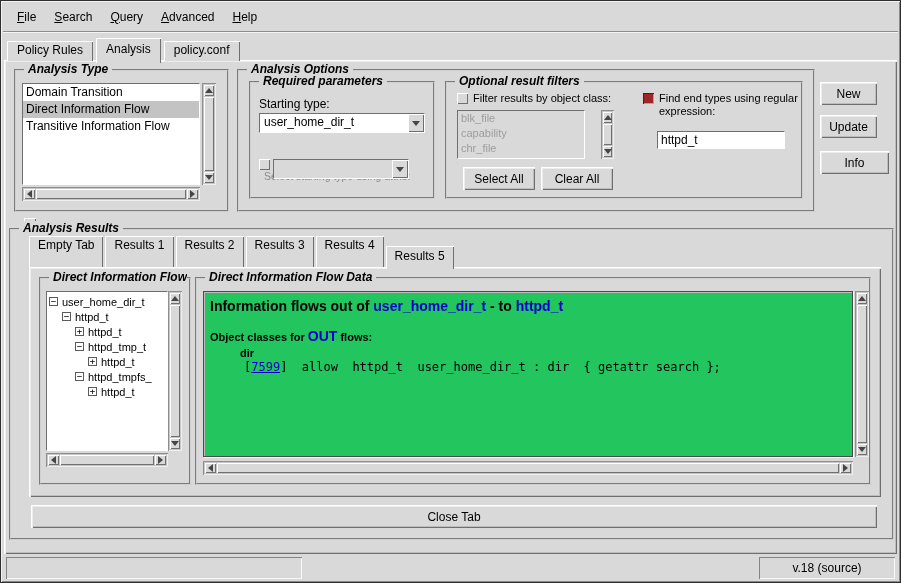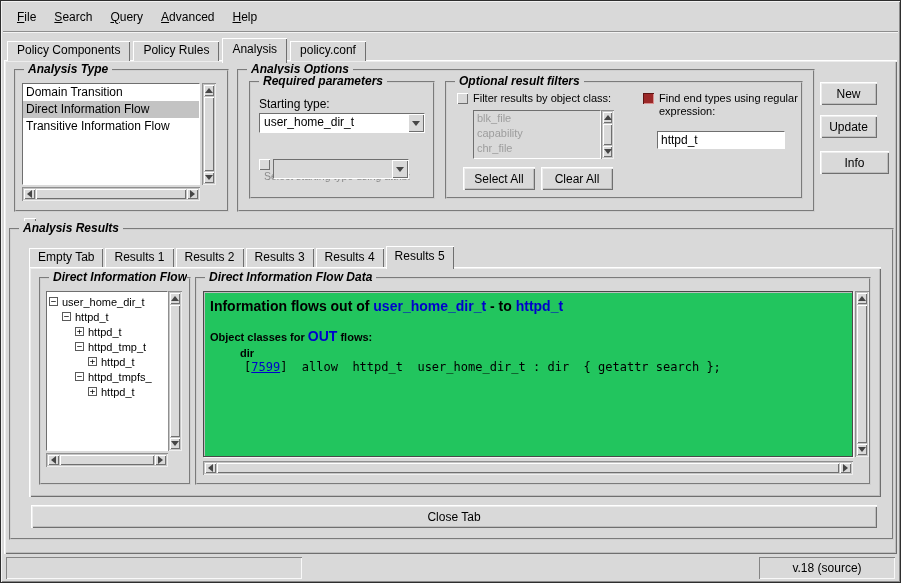--- a/index.html
+++ b/index.html
@@ -57,21 +57,21 @@
   .vscroll .sb-thumb { margin: 1px 0; }
   .hscroll .sb-thumb { margin: 0 1px; }
   .tri-up { width: 0; height: 0; border-left: 4px solid transparent; border-right: 4px solid transparent; border-bottom: 5px solid #464646; }
   .tri-down { width: 0; height: 0; border-left: 4px solid transparent; border-right: 4px solid transparent; border-top: 5px solid #464646; }
   .tri-left { width: 0; height: 0; border-top: 4px solid transparent; border-bottom: 4px solid transparent; border-right: 5px solid #464646; }
   .tri-right { width: 0; height: 0; border-top: 4px solid transparent; border-bottom: 4px solid transparent; border-left: 5px solid #464646; }
   
   .sash { position: absolute; width: 12px; height: 7px; background: #d9d9d9; box-shadow: inset 1px 1px 0 #fff, inset -1px -1px 0 #6f6f6f; }
   
   .rtabs { position: absolute; left: 18px; top: 14px; height: 23px; display: flex; align-items: flex-end; z-index: 3; }
-  .rtabs .tab { height: 19px; line-height: 18px; padding: 0 9px; margin-right: 2px; }
+  .rtabs .tab { height: 31px; line-height: 18px; padding: 0 9px; margin-right: 2px; }
   .rtabs .tab.active { height: 23px; line-height: 21px; margin-bottom: -2px; }
   
   .treebox { position: absolute; background: #fff; overflow: hidden; font-size: 11px; padding-top: 2px; }
   .tree-row { display: flex; align-items: center; height: 15px; white-space: nowrap; }
   .exp { width: 9px; height: 9px; flex: none; border: 1px solid #5a5a5a; background: #fff; font-size: 9px; line-height: 7px; text-align: center; margin-right: 3px; font-family: "DejaVu Sans Mono", monospace; }
   .tree-label { padding: 0 1px; }
   .lvl0 { padding-left: 2px; } .lvl1 { padding-left: 15px; } .lvl2 { padding-left: 28px; } .lvl3 { padding-left: 41px; }
   
   .textarea { position: absolute; background: #22c55e; border: 1px solid #4a4a4a; box-shadow: inset 1px 1px 0 #bdbdbd, 1px 1px 0 #f6f6f6; overflow: hidden; padding: 6px 6px; }
   .flow-heading { font-size: 14px; font-weight: bold; }
@@ -95,21 +95,20 @@
   <div class="menubar">
     <span class="menu-item">File</span>
     <span class="menu-item">Search</span>
     <span class="menu-item">Query</span>
     <span class="menu-item">Advanced</span>
     <span class="menu-item">Help</span>
   </div>
   <div class="menu-sep"></div>
 
   <div class="main-tabs">
-    <div class="tab">Policy Components</div>
     <div class="tab">Policy Rules</div>
     <div class="tab active">Analysis</div>
     <div class="tab">policy.conf</div>
   </div>
 
   <div class="content raised2">
 
     <div class="group" style="left:10px; top:9px; width:215px; height:143px;">
       <span class="group-title">Analysis Type</span>
       <div class="listbox sunken1" style="left:6px; top:12px; width:178px; height:102px;">
@@ -161,21 +160,21 @@
         </div>
       </div>
 
       <div class="group" style="left:206px; top:10px; width:358px; height:118px;">
         <span class="group-title">Optional result filters</span>
 
         <div class="cb-row" style="left:10px; top:9px;">
           <span class="cb"></span>
           <span class="cb-label">Filter results by object class:</span>
         </div>
-        <div class="listbox disabled sunken1" style="left:26px; top:27px; width:128px; height:49px;">
+        <div class="listbox disabled sunken1" style="left:10px; top:27px; width:128px; height:49px;">
           <div class="list-item dim-item">blk_file</div>
           <div class="list-item dim-item">capability</div>
           <div class="list-item dim-item">chr_file</div>
         </div>
         <div class="vscroll" style="left:154px; top:27px; height:49px; width:13px;">
           <div class="sb-btn">
               <div class="tri-up"></div>
             </div>
           <div class="sb-thumb"></div>
           <div class="sb-btn">

